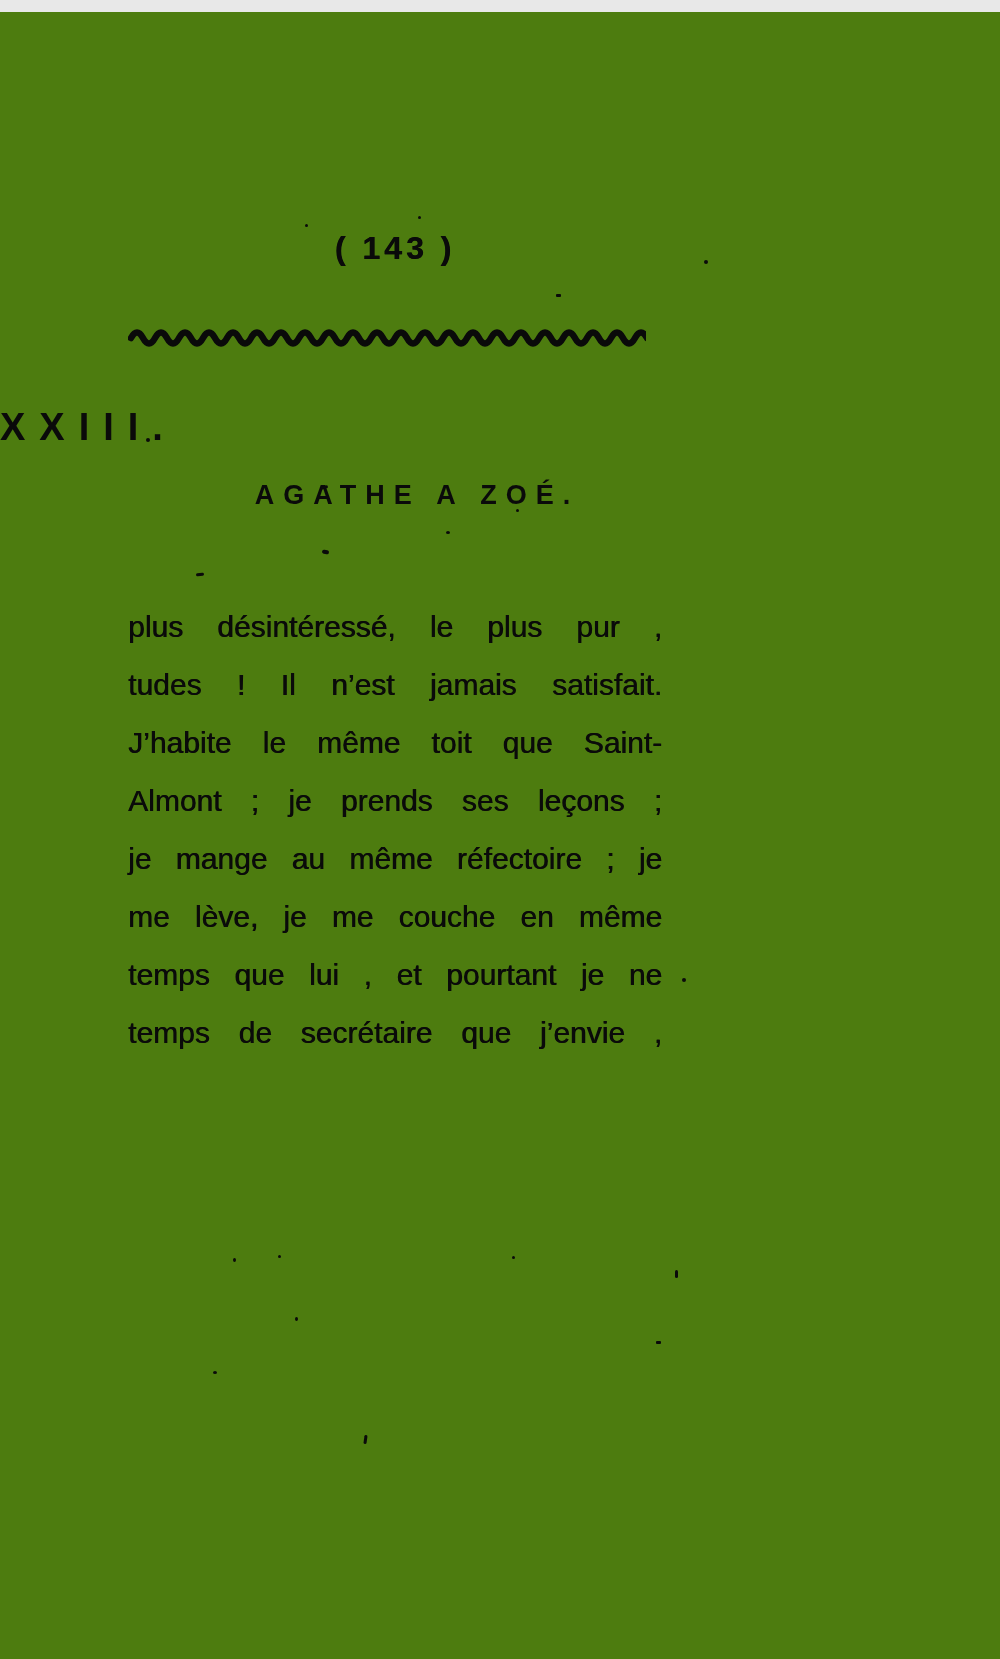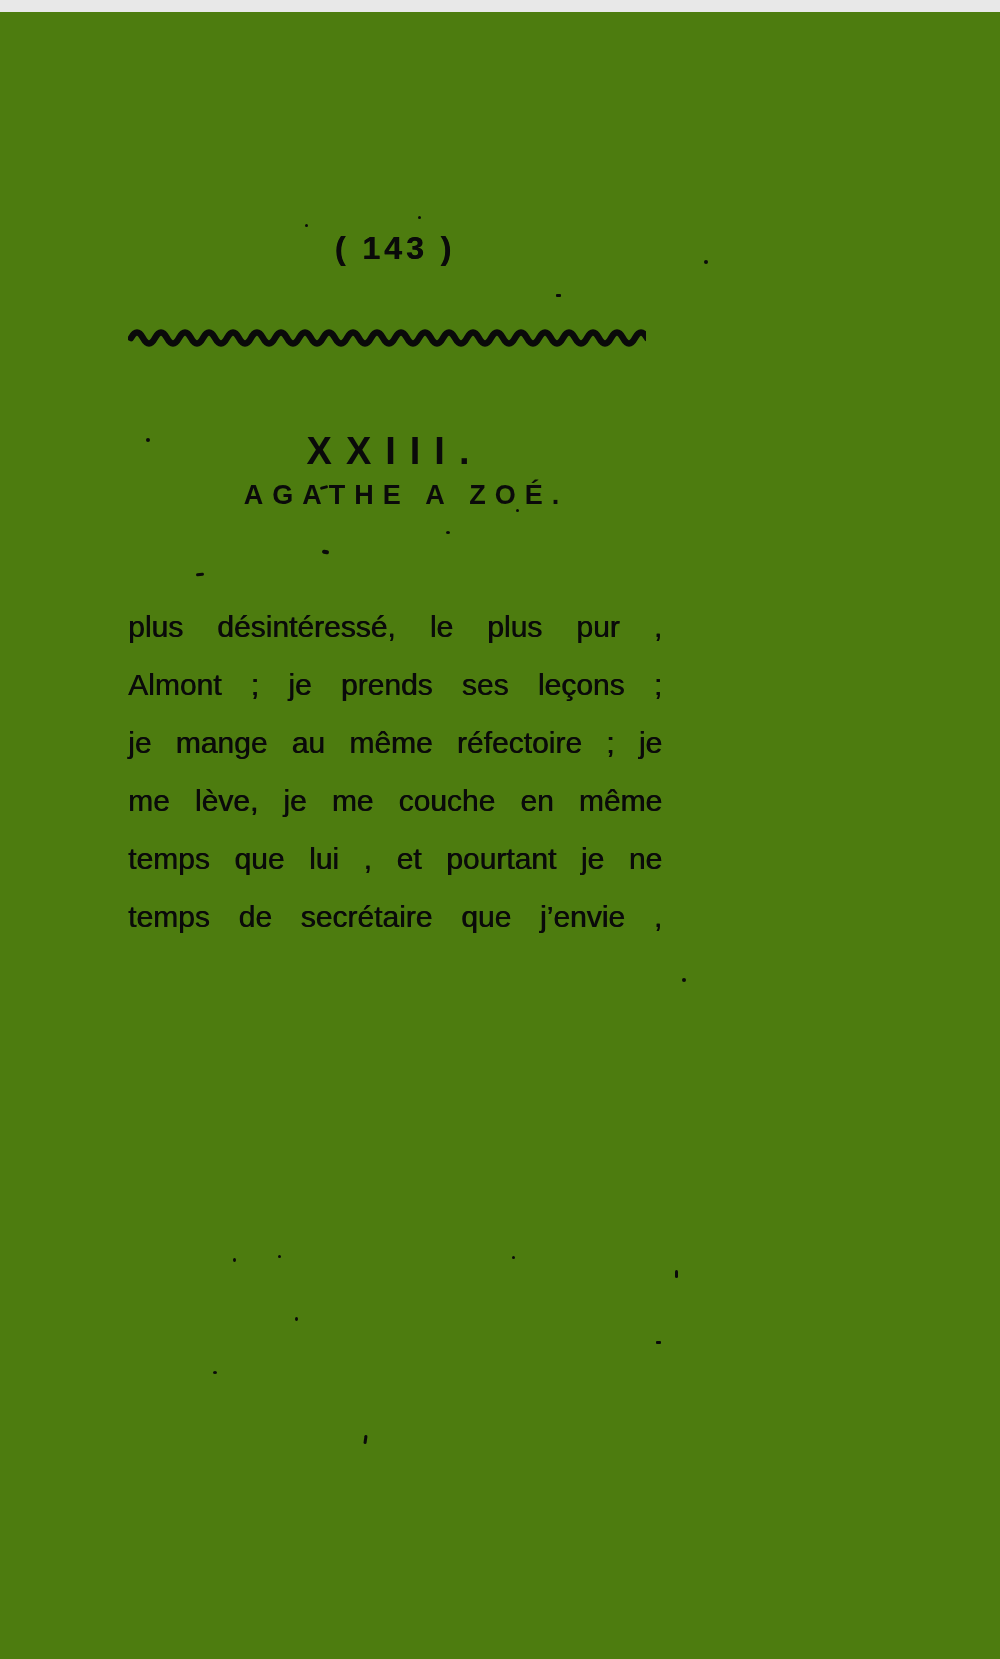--- a/index.html
+++ b/index.html
@@ -15,26 +15,26 @@
   .page-number{
     position:absolute;top:218px;left:0;width:790px;
     text-align:center;
     font-size:32px;letter-spacing:4px;font-weight:600;
     text-shadow:0.5px 0 currentColor;
   }
   .divider{
     position:absolute;top:311px;left:128px;width:518px;height:26px;
   }
   .chapter-number{
-    position:absolute;top:418px;left:0;width:790px;
-    text-align:center;
+    position:absolute;top:394px;left:0;width:790px;
+    text-align:left;
     font-size:38px;font-weight:bold;letter-spacing:14px;
   }
   .letter-heading{
-    position:absolute;top:468px;left:1px;width:810px;
+    position:absolute;top:468px;left:12px;width:810px;
     text-align:center;
     font-size:27px;font-weight:bold;letter-spacing:9px;
   }
   .letter-body{
     position:absolute;top:586px;left:128px;width:534px;
   }
   .line{
     height:58px;line-height:58px;
     text-align:justify;text-align-last:justify;
     -moz-text-align-last:justify;
@@ -77,20 +77,22 @@
            q6 -11 12 0 q6 11 12 0 q6 -11 12 0"></path>
     </svg>
   </div>
 
   <div class="chapter-number">XXIII.</div>
 
   <div class="letter-heading">AGATHE A ZOÉ.</div>
 
   <div class="letter-body">
     <div class="line">plus désintéressé, le plus pur ,</div>
+    <div class="line">tudes ! Il n’est jamais satisfait.</div>
+    <div class="line">J’habite le même toit que Saint-</div>
     <div class="line">Almont ; je prends ses leçons ;</div>
     <div class="line">je mange au même réfectoire ; je</div>
     <div class="line">me lève, je me couche en même</div>
     <div class="line">temps que lui , et pourtant je ne</div>
     <div class="line">temps de secrétaire que j’envie ,</div>
   </div>
 
   <div class="speck" style="left:305px;top:212px;width:3px;height:3px;"></div>
   <div class="speck" style="left:418px;top:204px;width:3px;height:3px;"></div>
   <div class="speck" style="left:704px;top:248px;width:4px;height:4px;"></div>

